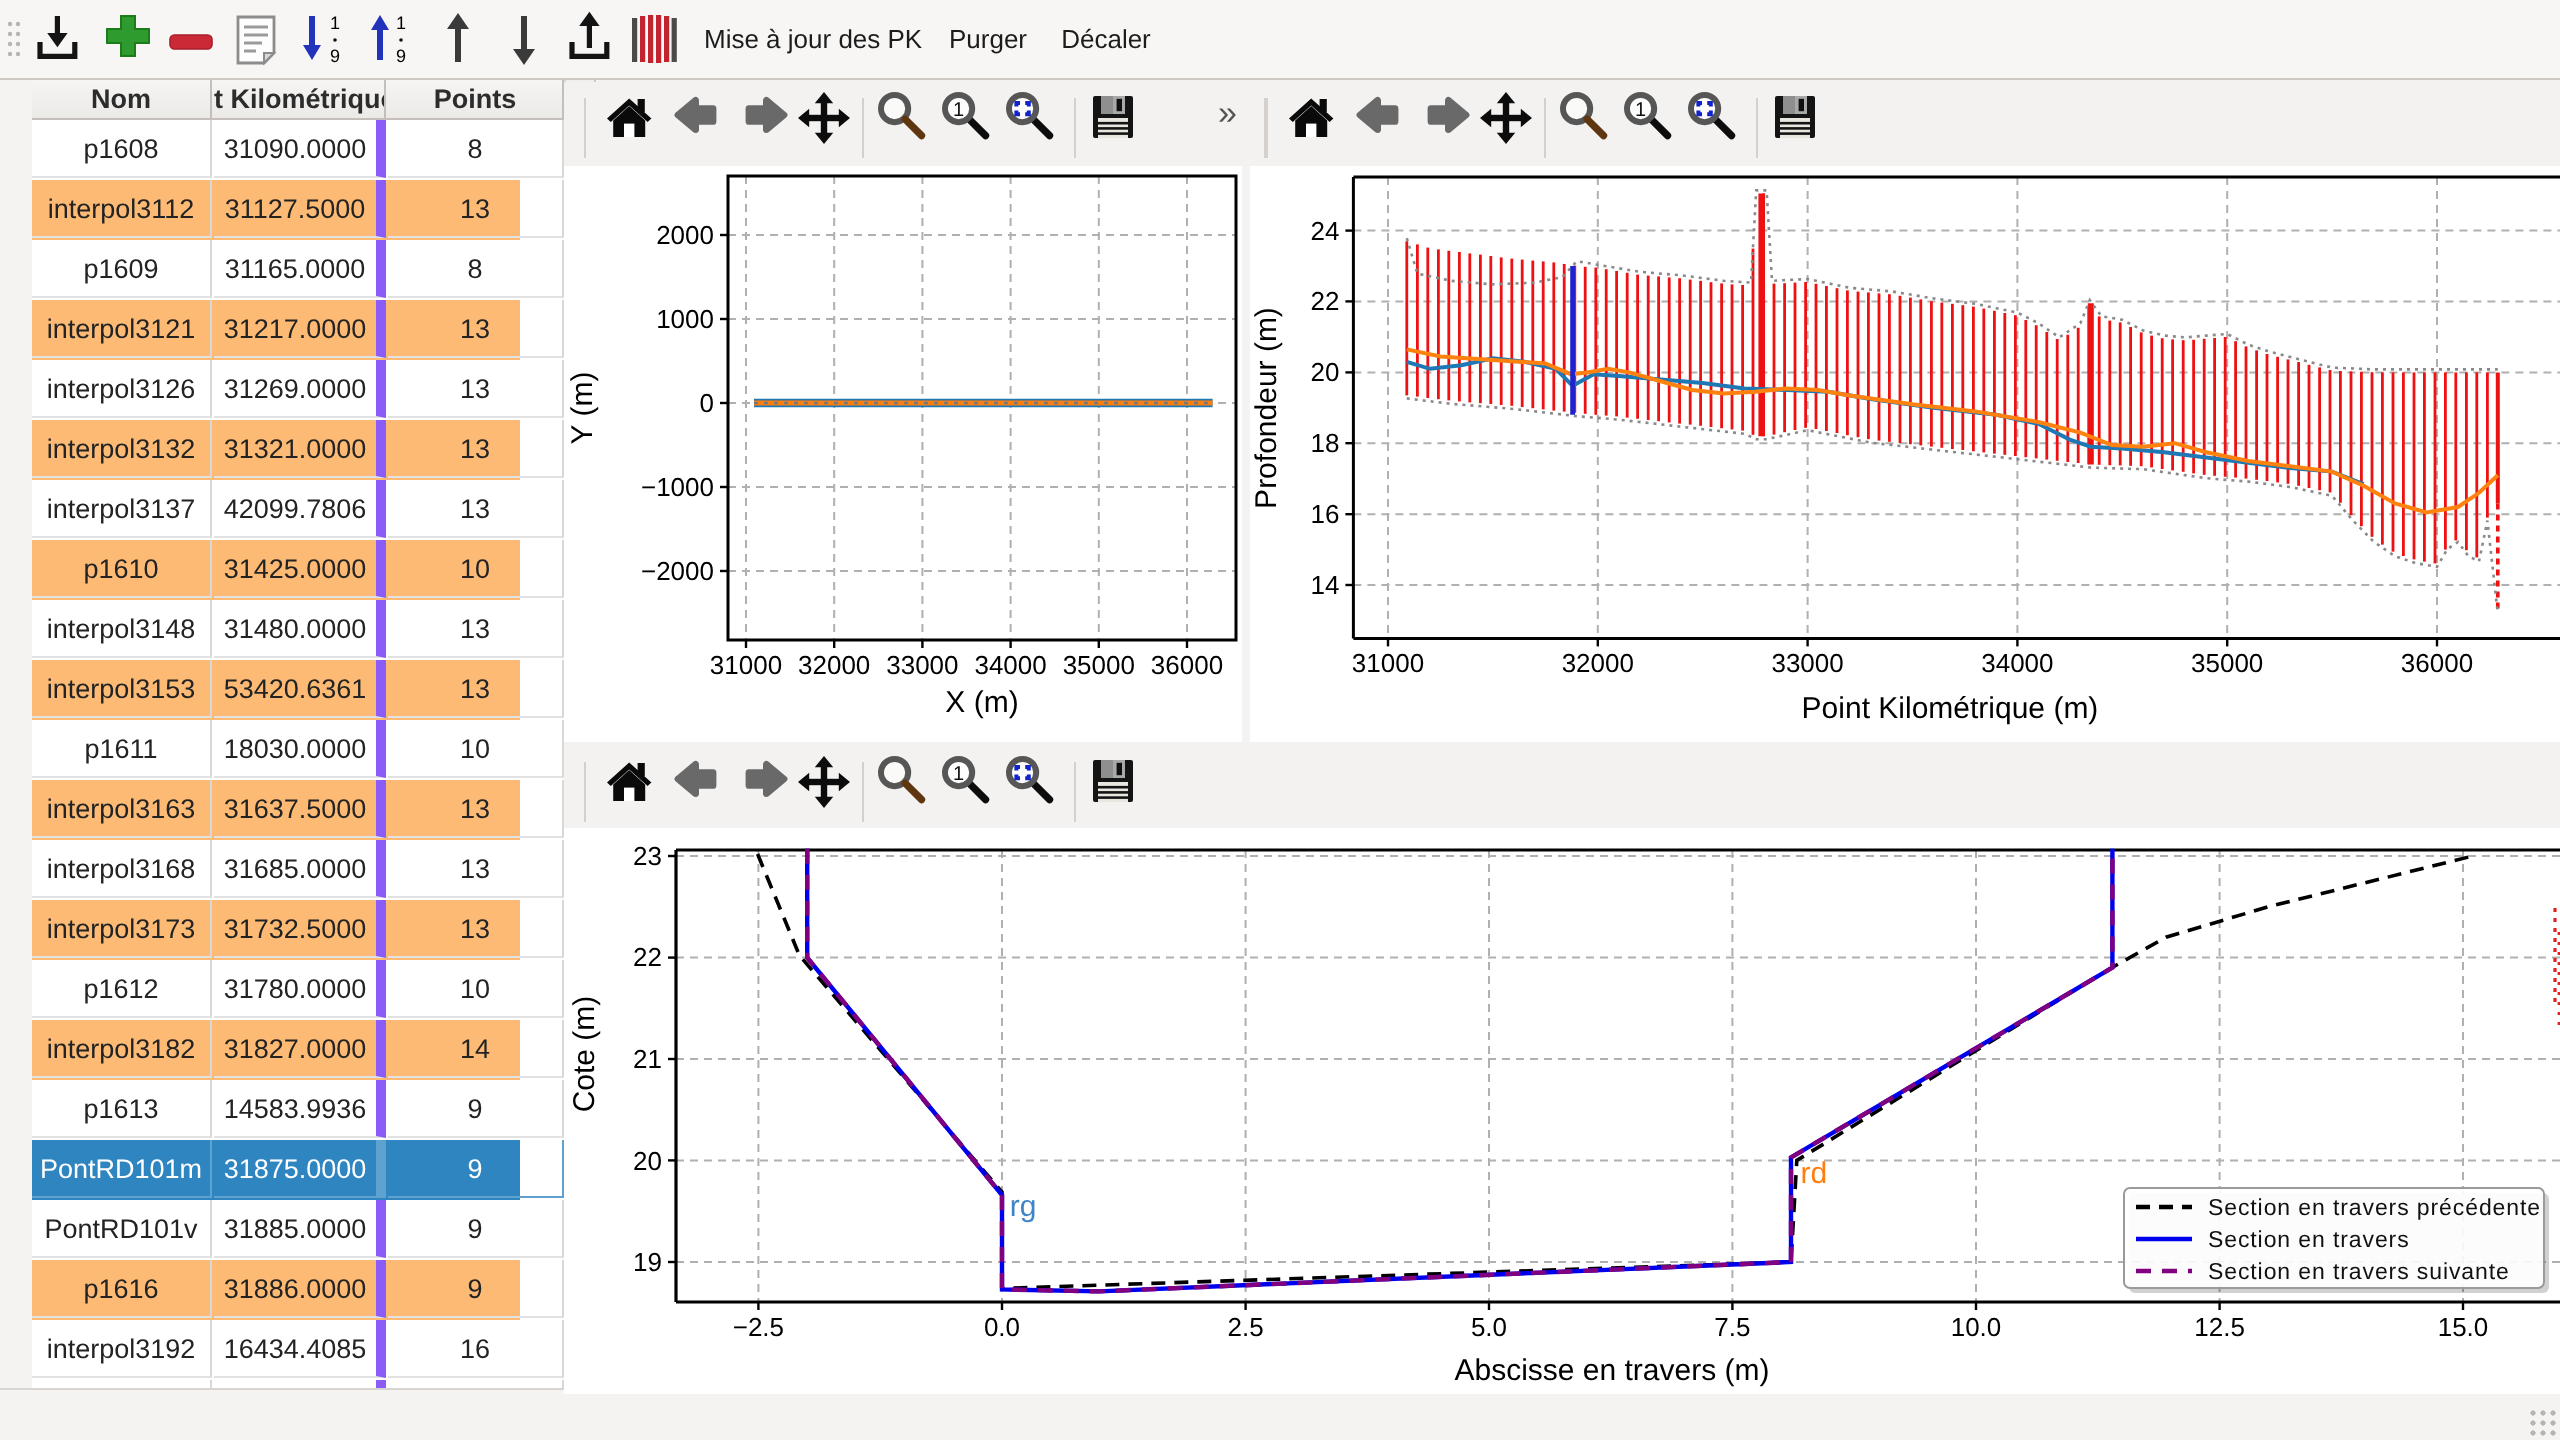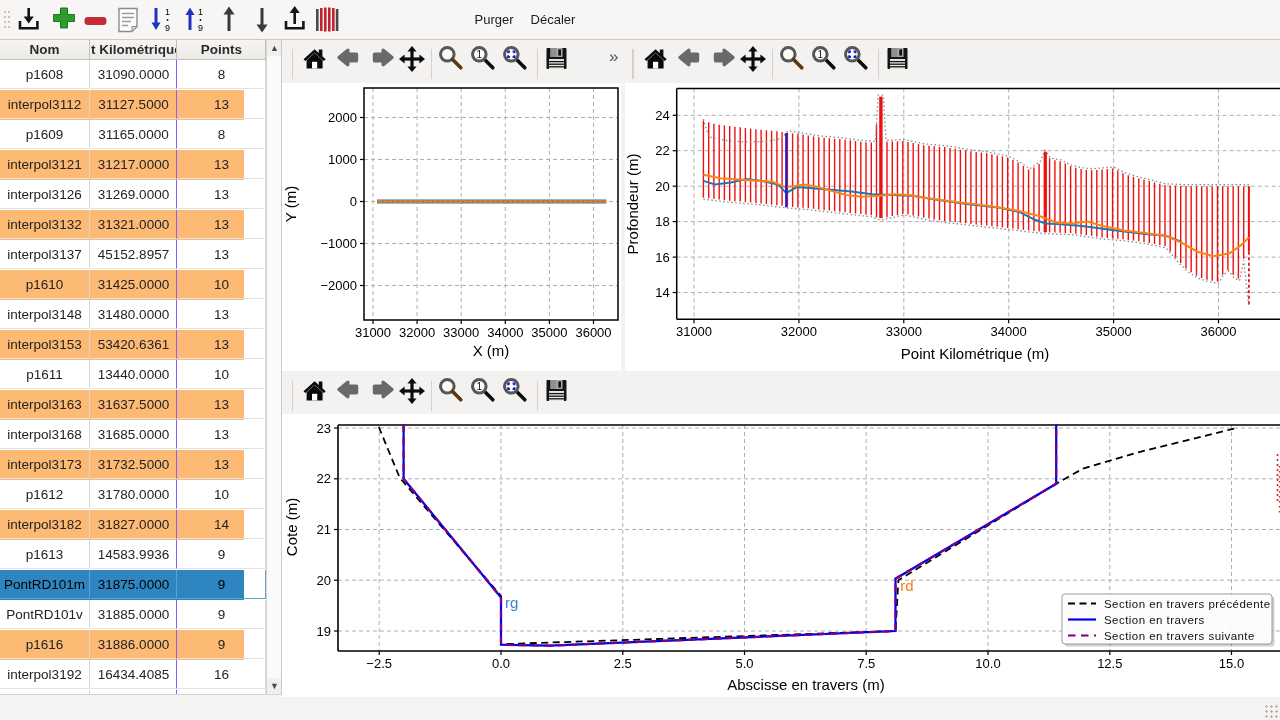--- a/index.html
+++ b/index.html
@@ -1,31 +1,31 @@
 <!DOCTYPE html>
 <html><head><meta charset="utf-8">
 <style>
 * { margin:0; padding:0; box-sizing:border-box; }
 html,body { width:1280px; height:720px; overflow:hidden; font-family:"Liberation Sans",sans-serif; }
 body { background:#f4f3f2; position:relative; }
 
 #topbar { position:absolute; left:0; top:0; width:1280px; height:40px; background:#f7f6f5; border-bottom:1px solid #cfc9c4; }
 .menulab { position:absolute; top:0; height:39px; line-height:39px; font-size:13px; color:#1c1c1c; white-space:nowrap; }
 
-#tablewrap { position:absolute; left:0; top:40px; width:282px; height:655px; background:#fff; border-right:1px solid #cfc9c4; overflow:hidden; }
+#tablewrap { position:absolute; left:16px; top:40px; width:282px; height:655px; background:#fff; border-right:1px solid #cfc9c4; overflow:hidden; }
 #thead { position:absolute; left:0; top:0; width:266px; height:20px; background:linear-gradient(#f6f5f4,#eceae7); border-bottom:1px solid #c4bfba; }
 #thead div { position:absolute; top:0; height:19px; line-height:19px; font-weight:bold; font-size:13.5px; color:#2c2c2c; text-align:center; overflow:hidden; white-space:nowrap; }
 .trow { position:absolute; left:0; width:244px; height:30px; }
 .trow.even { background:#ffffff; }
 .trow.odd { background:#fdba74; }
 .trow.sel { background:#2e85c0; }
-.trow.sel div { color:#000000; border-color:#5ea3d0; }
+.trow.sel div { color:#ffffff; border-color:#5ea3d0; }
 .trow div { position:absolute; top:0; height:29px; line-height:29px; font-size:13.5px; color:#232323; text-align:center; border-bottom:1px solid #e2e2e2; }
 .c1 { left:0; width:90px; border-right:1px solid #d8d8d8; }
-.c2 { left:91px; width:86px; border-right:1px solid #8b5cf6; }
+.c2 { left:91px; width:86px; border-right:5px solid #8b5cf6; }
 .c3 { left:178px; width:88px; border-right:1px solid #d8d8d8; }
 
 #vscroll { position:absolute; left:266px; top:0; width:16px; height:655px; background:#fafafa; border-left:1px solid #d8d4d0; }
 .sbtn { position:absolute; left:0; width:15px; height:16px; background:#f1efed; color:#4a4a4a; font-size:9px; text-align:center; line-height:16px; }
 
 .figbar { position:absolute; background:#f3f2f1; }
 .mic { position:absolute; }
 .vsep { position:absolute; width:1px; height:30px; background:#d5d0cb; }
 .ovf { position:absolute; font-size:17px; color:#555; }
 
@@ -155,20 +155,21 @@
   <g>
     <rect x="316" y="9" width="2.6" height="22" fill="#4a4a4a"></rect>
     <rect x="320" y="8" width="2.6" height="23" fill="#c2242f"></rect>
     <rect x="324" y="7.5" width="2.6" height="24" fill="#c2242f"></rect>
     <rect x="328" y="7.5" width="2.6" height="24" fill="#c2242f"></rect>
     <rect x="332" y="8" width="2.6" height="23" fill="#c2242f"></rect>
     <rect x="335.8" y="9" width="2.6" height="22" fill="#4a4a4a"></rect>
   </g>
 </svg>
 
+<div class="menulab" style="left:352px;width:106px;text-align:center;">Mise à jour des PK</div>
 <div class="menulab" style="left:473px;width:42px;text-align:center;">Purger</div>
 <div class="menulab" style="left:529px;width:48px;text-align:center;">Décaler</div>
 </div>
 
 <div id="tablewrap">
   <div id="thead">
     <div style="left:0;width:90px;border-right:1px solid #c4bfba;">Nom</div>
     <div style="left:91px;width:86px;border-right:1px solid #c4bfba;">t Kilométrique</div>
     <div style="left:178px;width:88px;border-right:1px solid #c4bfba;">Points</div>
   </div>
@@ -197,41 +198,41 @@
       <div class="c2">31269.0000</div>
       <div class="c3">13</div>
     </div>
 <div class="trow odd" style="top:170px">
       <div class="c1">interpol3132</div>
       <div class="c2">31321.0000</div>
       <div class="c3">13</div>
     </div>
 <div class="trow even" style="top:200px">
       <div class="c1">interpol3137</div>
-      <div class="c2">45152.8957</div>
+      <div class="c2">42099.7806</div>
       <div class="c3">13</div>
     </div>
 <div class="trow odd" style="top:230px">
       <div class="c1">p1610</div>
       <div class="c2">31425.0000</div>
       <div class="c3">10</div>
     </div>
 <div class="trow even" style="top:260px">
       <div class="c1">interpol3148</div>
       <div class="c2">31480.0000</div>
       <div class="c3">13</div>
     </div>
 <div class="trow odd" style="top:290px">
       <div class="c1">interpol3153</div>
       <div class="c2">53420.6361</div>
       <div class="c3">13</div>
     </div>
 <div class="trow even" style="top:320px">
       <div class="c1">p1611</div>
-      <div class="c2">13440.0000</div>
+      <div class="c2">18030.0000</div>
       <div class="c3">10</div>
     </div>
 <div class="trow odd" style="top:350px">
       <div class="c1">interpol3163</div>
       <div class="c2">31637.5000</div>
       <div class="c3">13</div>
     </div>
 <div class="trow even" style="top:380px">
       <div class="c1">interpol3168</div>
       <div class="c2">31685.0000</div>

